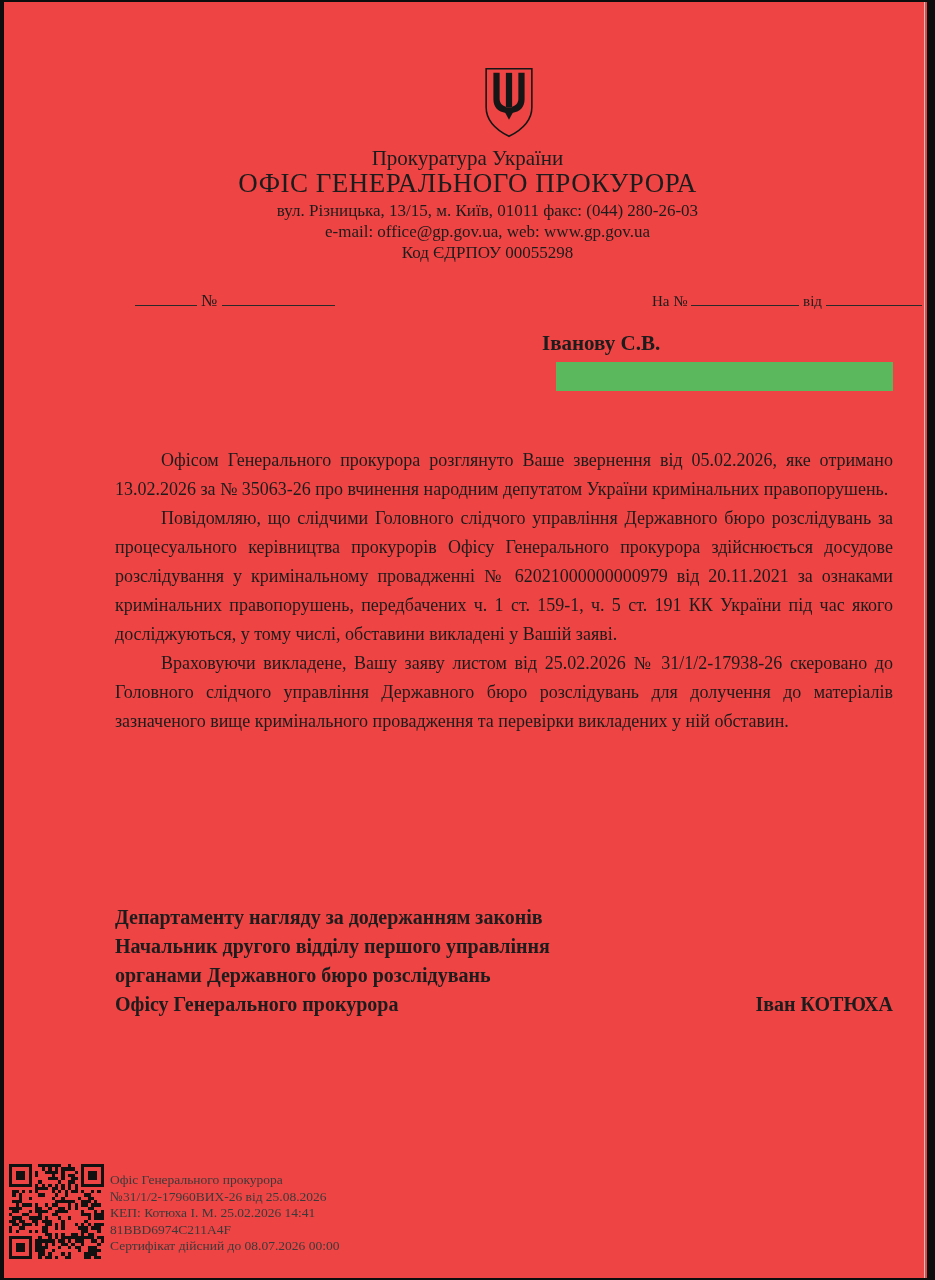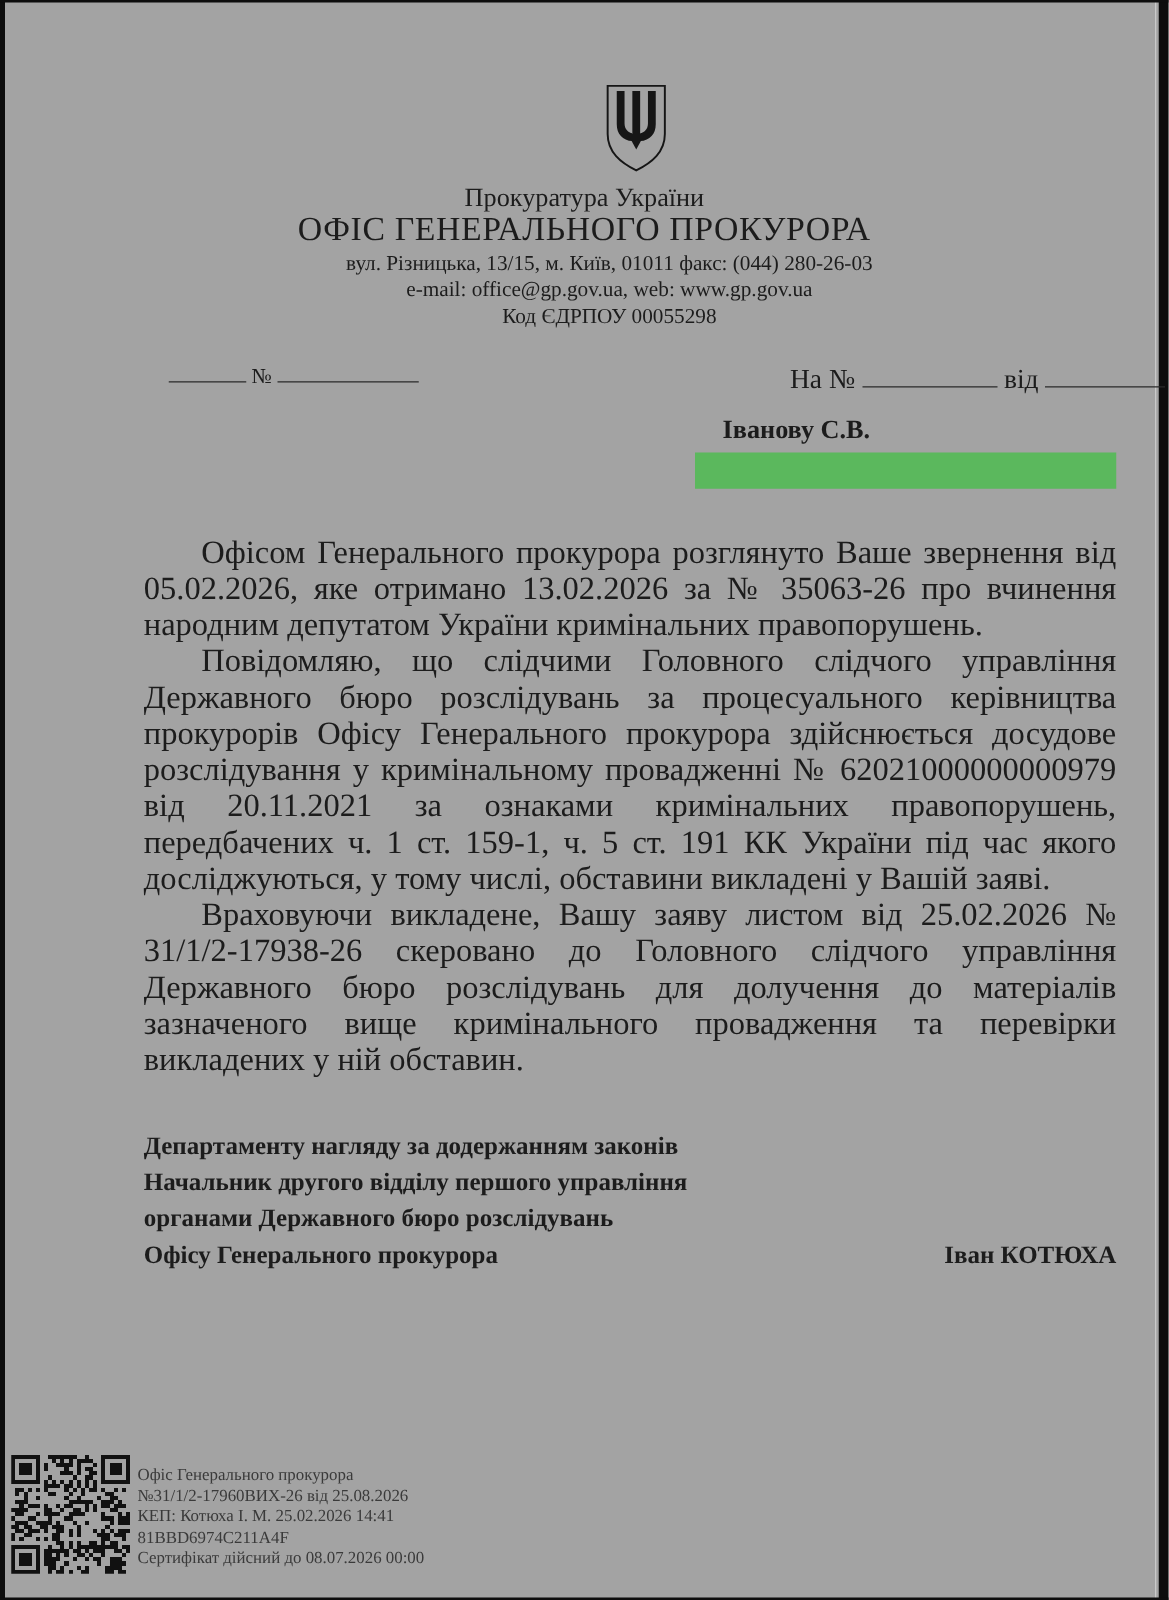--- a/index.html
+++ b/index.html
@@ -1,19 +1,19 @@
 <!DOCTYPE html>
 <html lang="uk"><head>
 <meta charset="utf-8">
 <style>
   html,body{margin:0;padding:0;background:#e8e8e8;}
   .page{
     position:relative;
     width:935px;height:1280px;
-    background:#a3a3a3;
+    background:#ef4444;
     overflow:hidden;
     font-family:"Liberation Serif","DejaVu Serif",serif;
     color:#1c1c1c;
     margin:0 auto;
   }
   
   .edge{position:absolute;background:#0d0d0d;}
   .edge-left{left:0;top:0;width:4px;height:1280px;}
   .edge-right{right:0;top:0;width:8px;height:1280px;}
   .edge-right-thin{position:absolute;right:10px;top:0;width:1px;height:1280px;background:#c9c9c9;}
@@ -24,30 +24,30 @@
   .emblem{position:absolute;left:483px;top:64px;width:52px;height:78px;}
   .org-parent{position:absolute;left:0;top:146px;width:935px;text-align:center;font-size:21px;}
   .org-name{position:absolute;left:0;top:168px;width:935px;text-align:center;font-size:27px;letter-spacing:0.5px;}
   .hdr-line{position:absolute;left:0;width:935px;text-align:center;font-size:17px;padding-left:20px;}
   .hdr-address{top:201px;}
   .hdr-contact{top:222px;}
   .hdr-code{top:243px;}
 
   
   .ref-left{position:absolute;left:135px;top:290px;font-size:17px;white-space:nowrap;}
-  .ref-right{position:absolute;left:632px;top:290px;font-size:22px;white-space:nowrap;}
+  .ref-right{position:absolute;left:652px;top:290px;font-size:15px;white-space:nowrap;}
   .blank{display:inline-block;border-bottom:1px solid #2a2a2a;height:15px;vertical-align:baseline;}
   .b62{width:62px;} .b113{width:113px;} .b108{width:108px;} .b96{width:96px;}
 
   
-  .addressee{position:absolute;left:578px;top:331px;font-size:21px;font-weight:bold;}
+  .addressee{position:absolute;left:542px;top:331px;font-size:21px;font-weight:bold;}
   .redaction{position:absolute;left:556px;top:362px;width:337px;height:29px;}
 
   
-  .body-text{position:absolute;left:115px;top:427px;width:778px;font-size:26px;line-height:29px;text-align:justify;}
+  .body-text{position:absolute;left:115px;top:446px;width:778px;font-size:18px;line-height:29px;text-align:justify;}
   .body-text p{margin:0;text-indent:46px;}
 
   
   .signature{position:absolute;left:115px;top:903px;width:778px;font-size:20px;line-height:29px;font-weight:bold;}
   .sig-row{display:flex;justify-content:space-between;align-items:flex-end;}
 
   
   .qr{position:absolute;left:9px;top:1164px;width:95px;height:95px;}
   .stamp-text{position:absolute;left:110px;top:1172px;font-size:13.5px;line-height:16.5px;color:#3a3a3a;}
   .stamp-text div{white-space:nowrap;}

